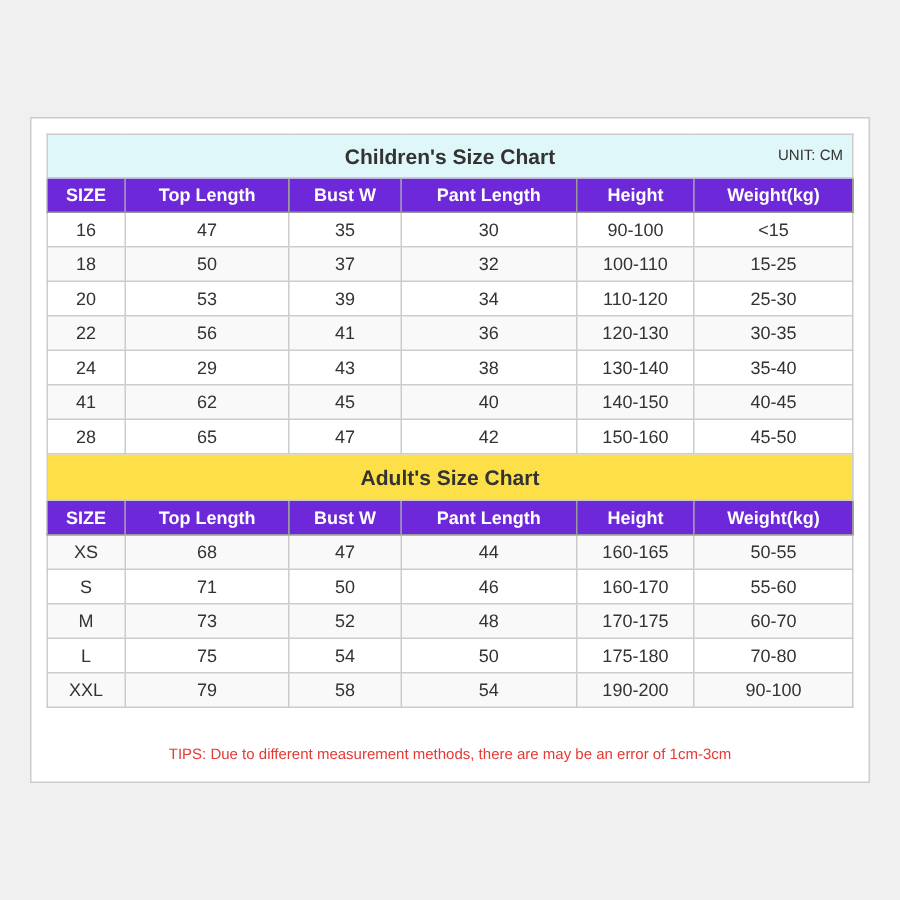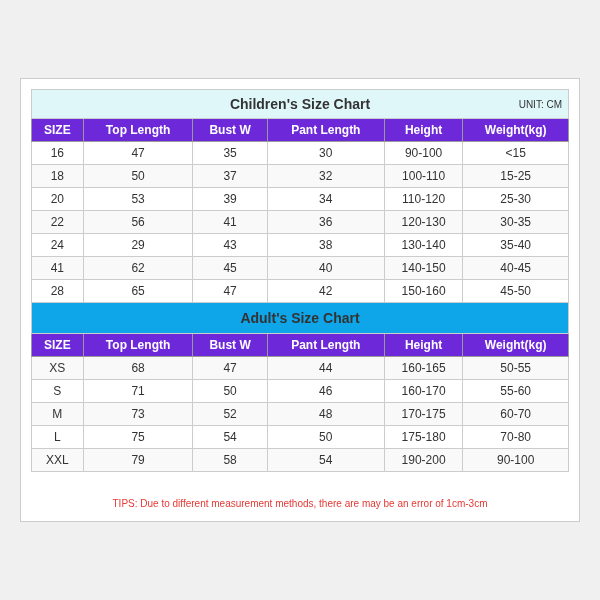--- a/index.html
+++ b/index.html
@@ -126,21 +126,21 @@
       <tr>
         <td>28</td>
         <td>65</td>
         <td>47</td>
         <td>42</td>
         <td>150-160</td>
         <td>45-50</td>
       </tr>
 
       <tr>
-        <td colspan="6" style="background:#0ea5e9; border:1px solid #ccc; padding:7px 0; text-align:center;">
+        <td colspan="6" style="background:#fde047; border:1px solid #ccc; padding:7px 0; text-align:center;">
           <span style="font-weight:bold; font-size:14px;">Adult's Size Chart</span>
         </td>
       </tr>
 
       <tr>
         <th>SIZE</th>
         <th>Top Length</th>
         <th>Bust W</th>
         <th>Pant Length</th>
         <th>Height</th>

